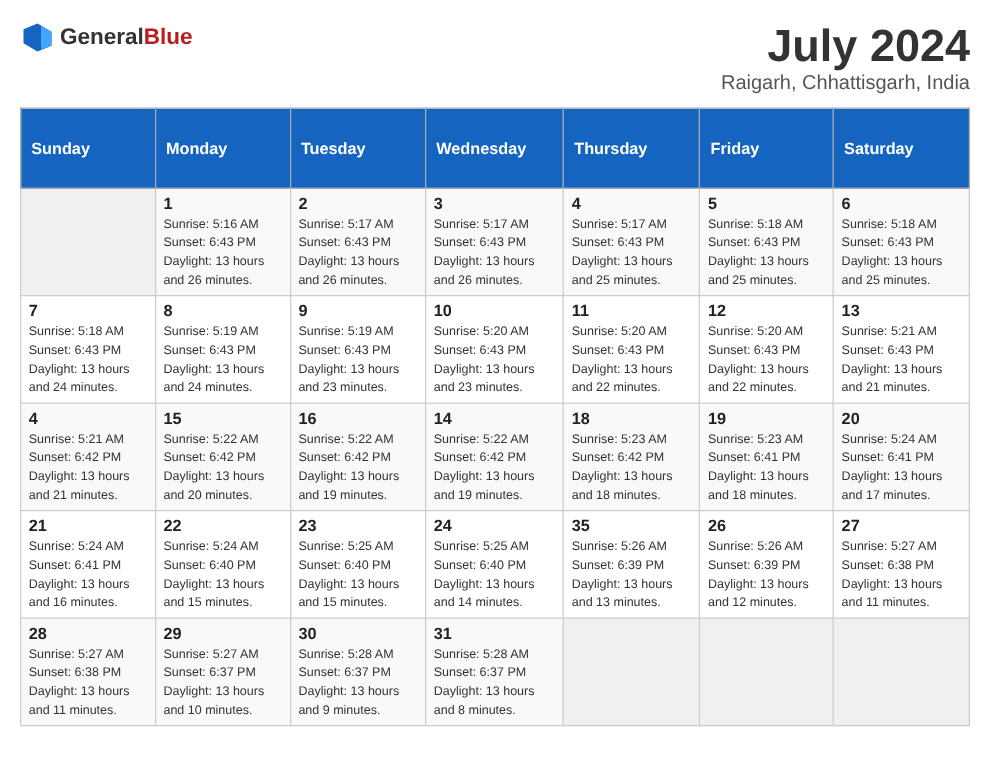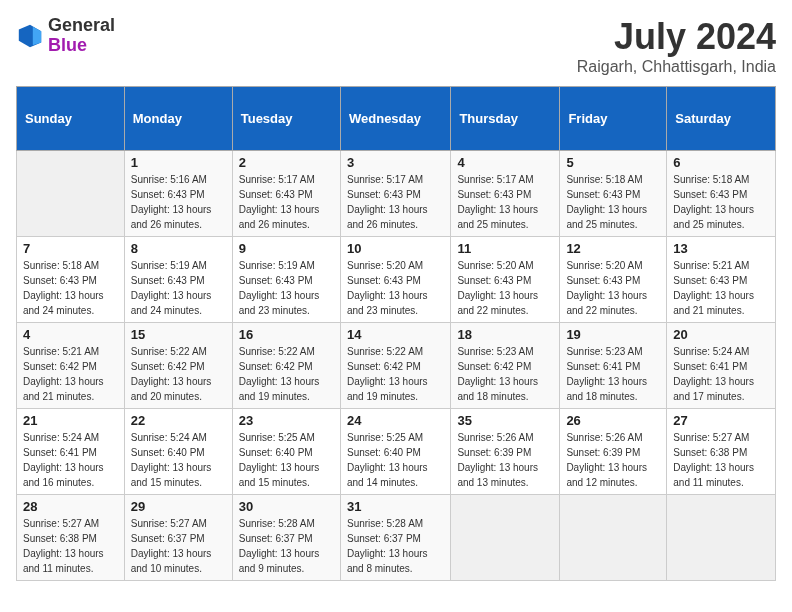--- a/index.html
+++ b/index.html
@@ -16,32 +16,33 @@
       align-items: flex-start;
       margin-bottom: 10px;
     }
     .logo {
       display: flex;
       align-items: center;
       gap: 4px;
     }
     .logo-text {
       display: flex;
-      flex-direction: column;
+      flex-direction: row;
       line-height: 1.1;
+      text-align: center;
     }
     .logo-general {
       font-size: 18px;
       font-weight: bold;
       color: #333;
     }
     .logo-blue {
       font-size: 18px;
       font-weight: bold;
-      color: #a21caf;
+      color: #b91c1c;
     }
     .logo-icon {
       width: 28px;
       height: 28px;
     }
     .title-area {
       text-align: right;
     }
     .month-year {
       font-size: 36px;

